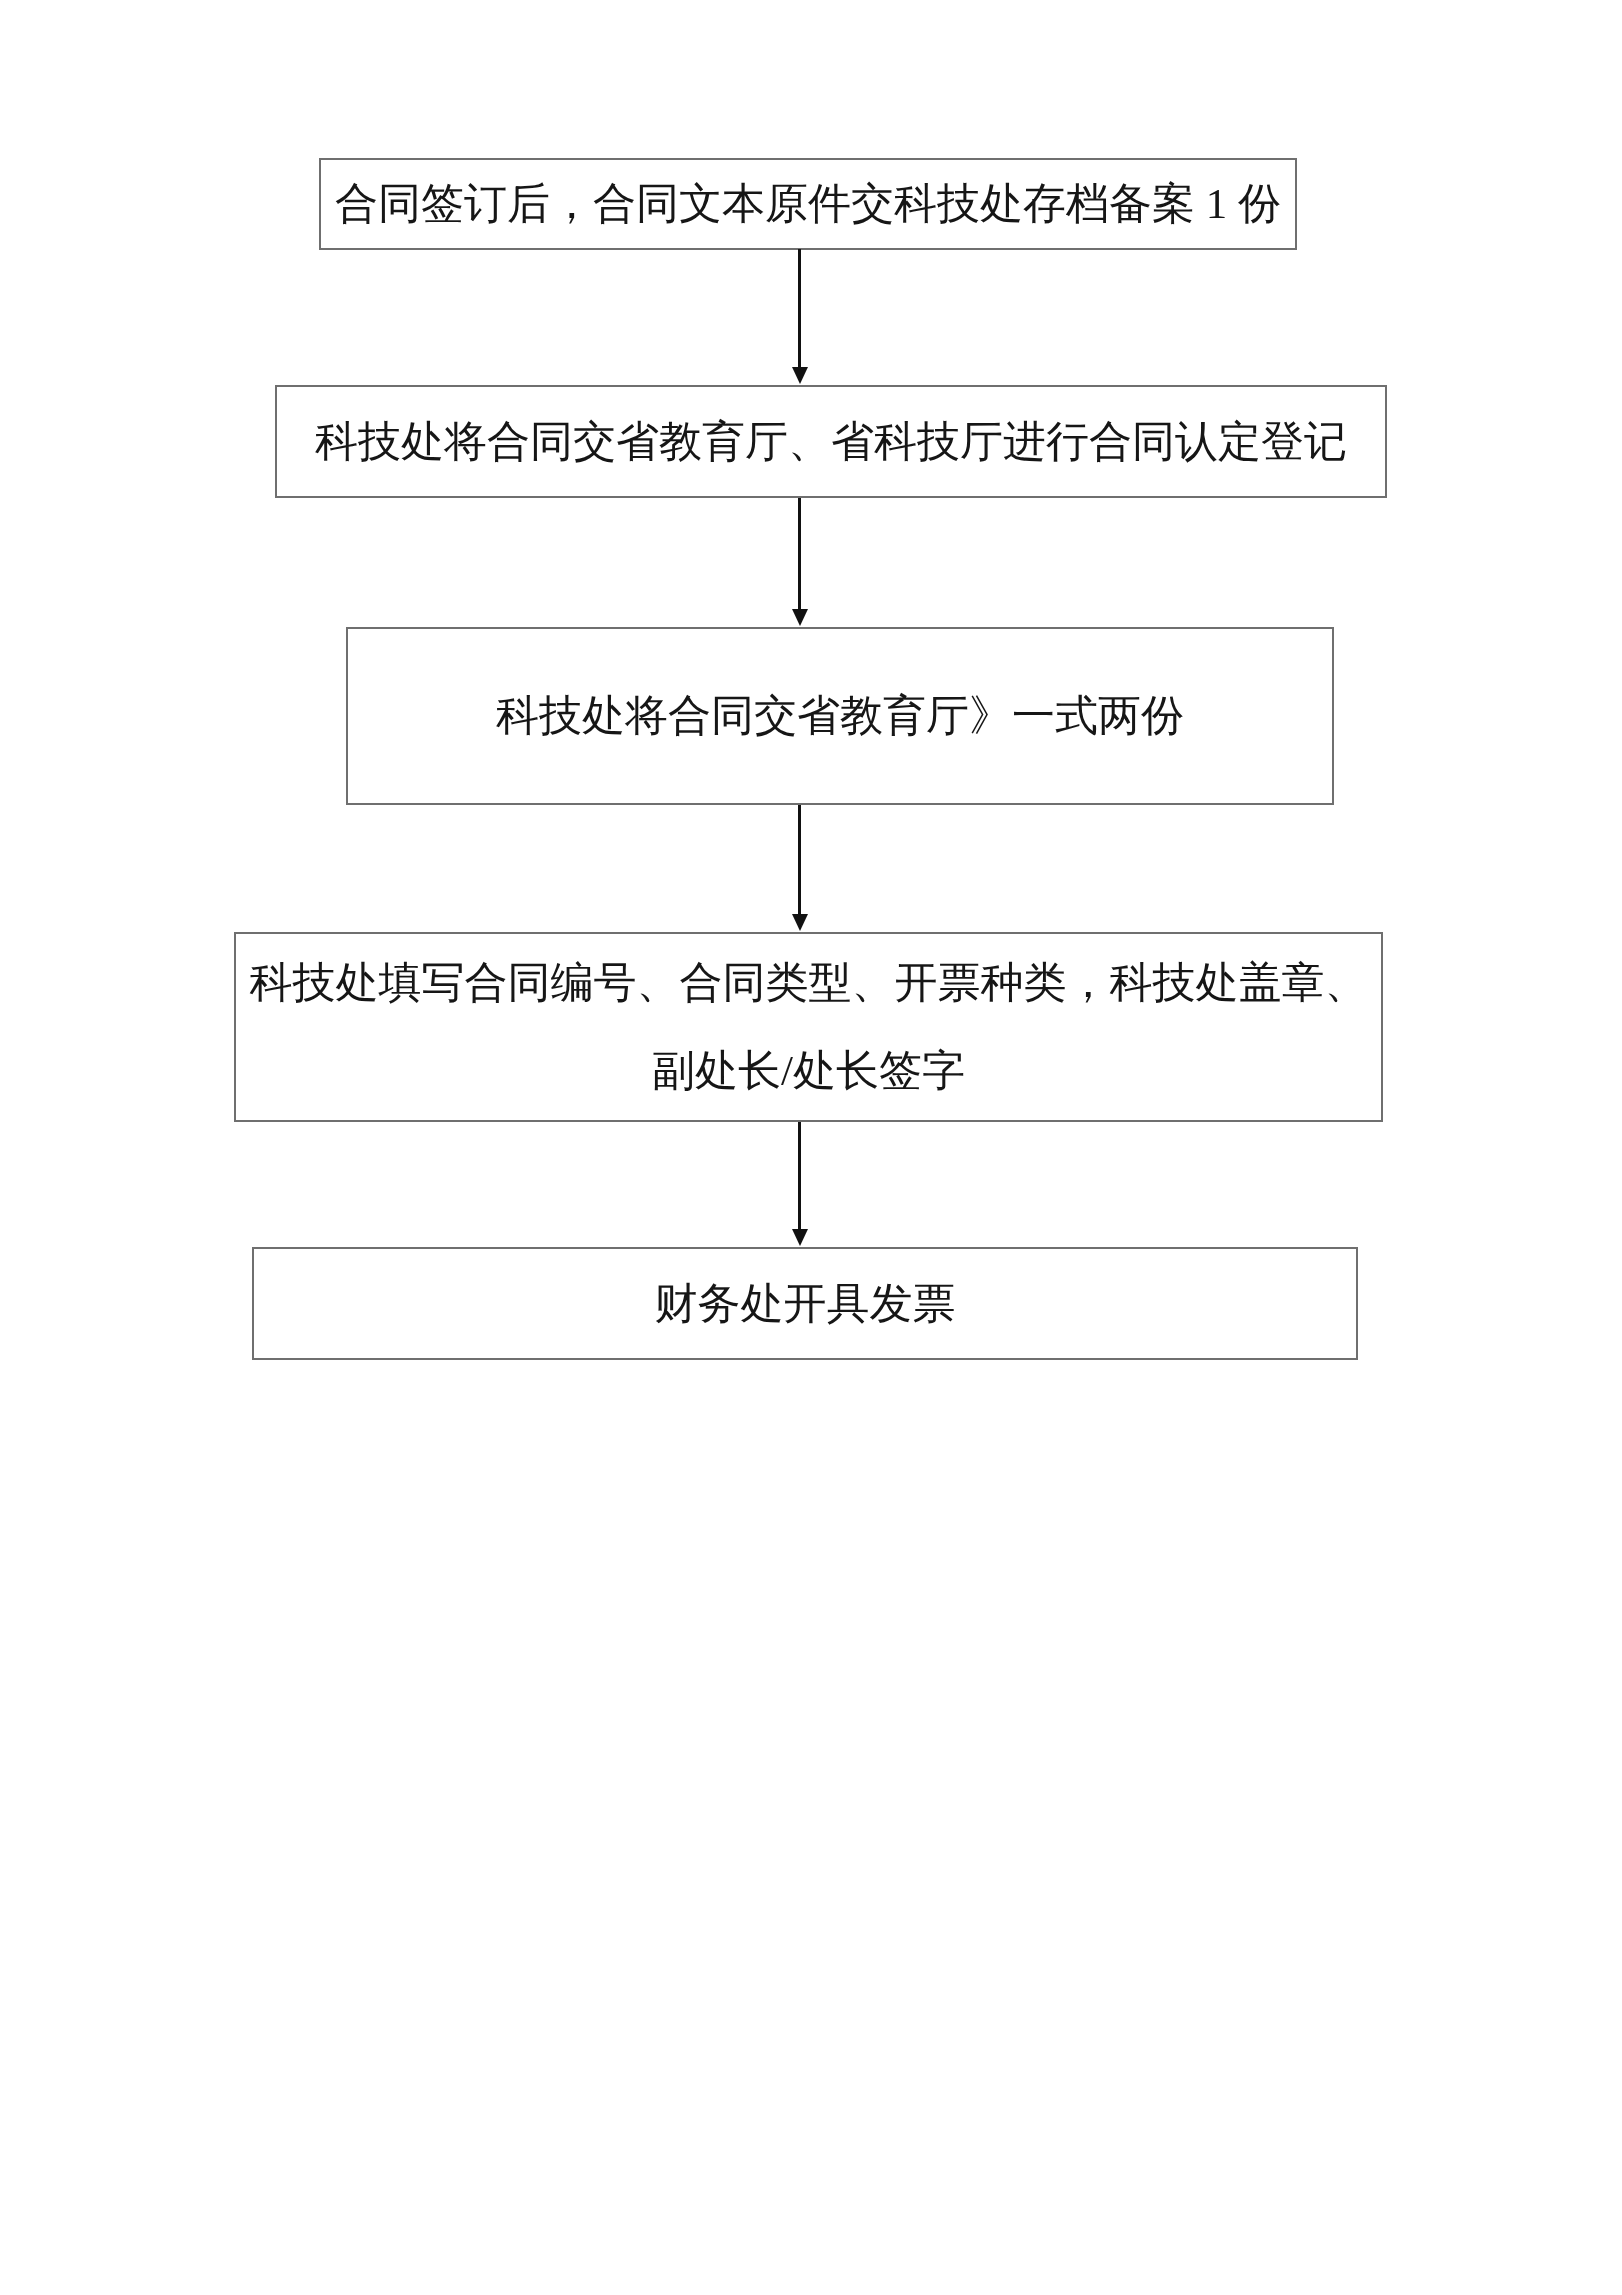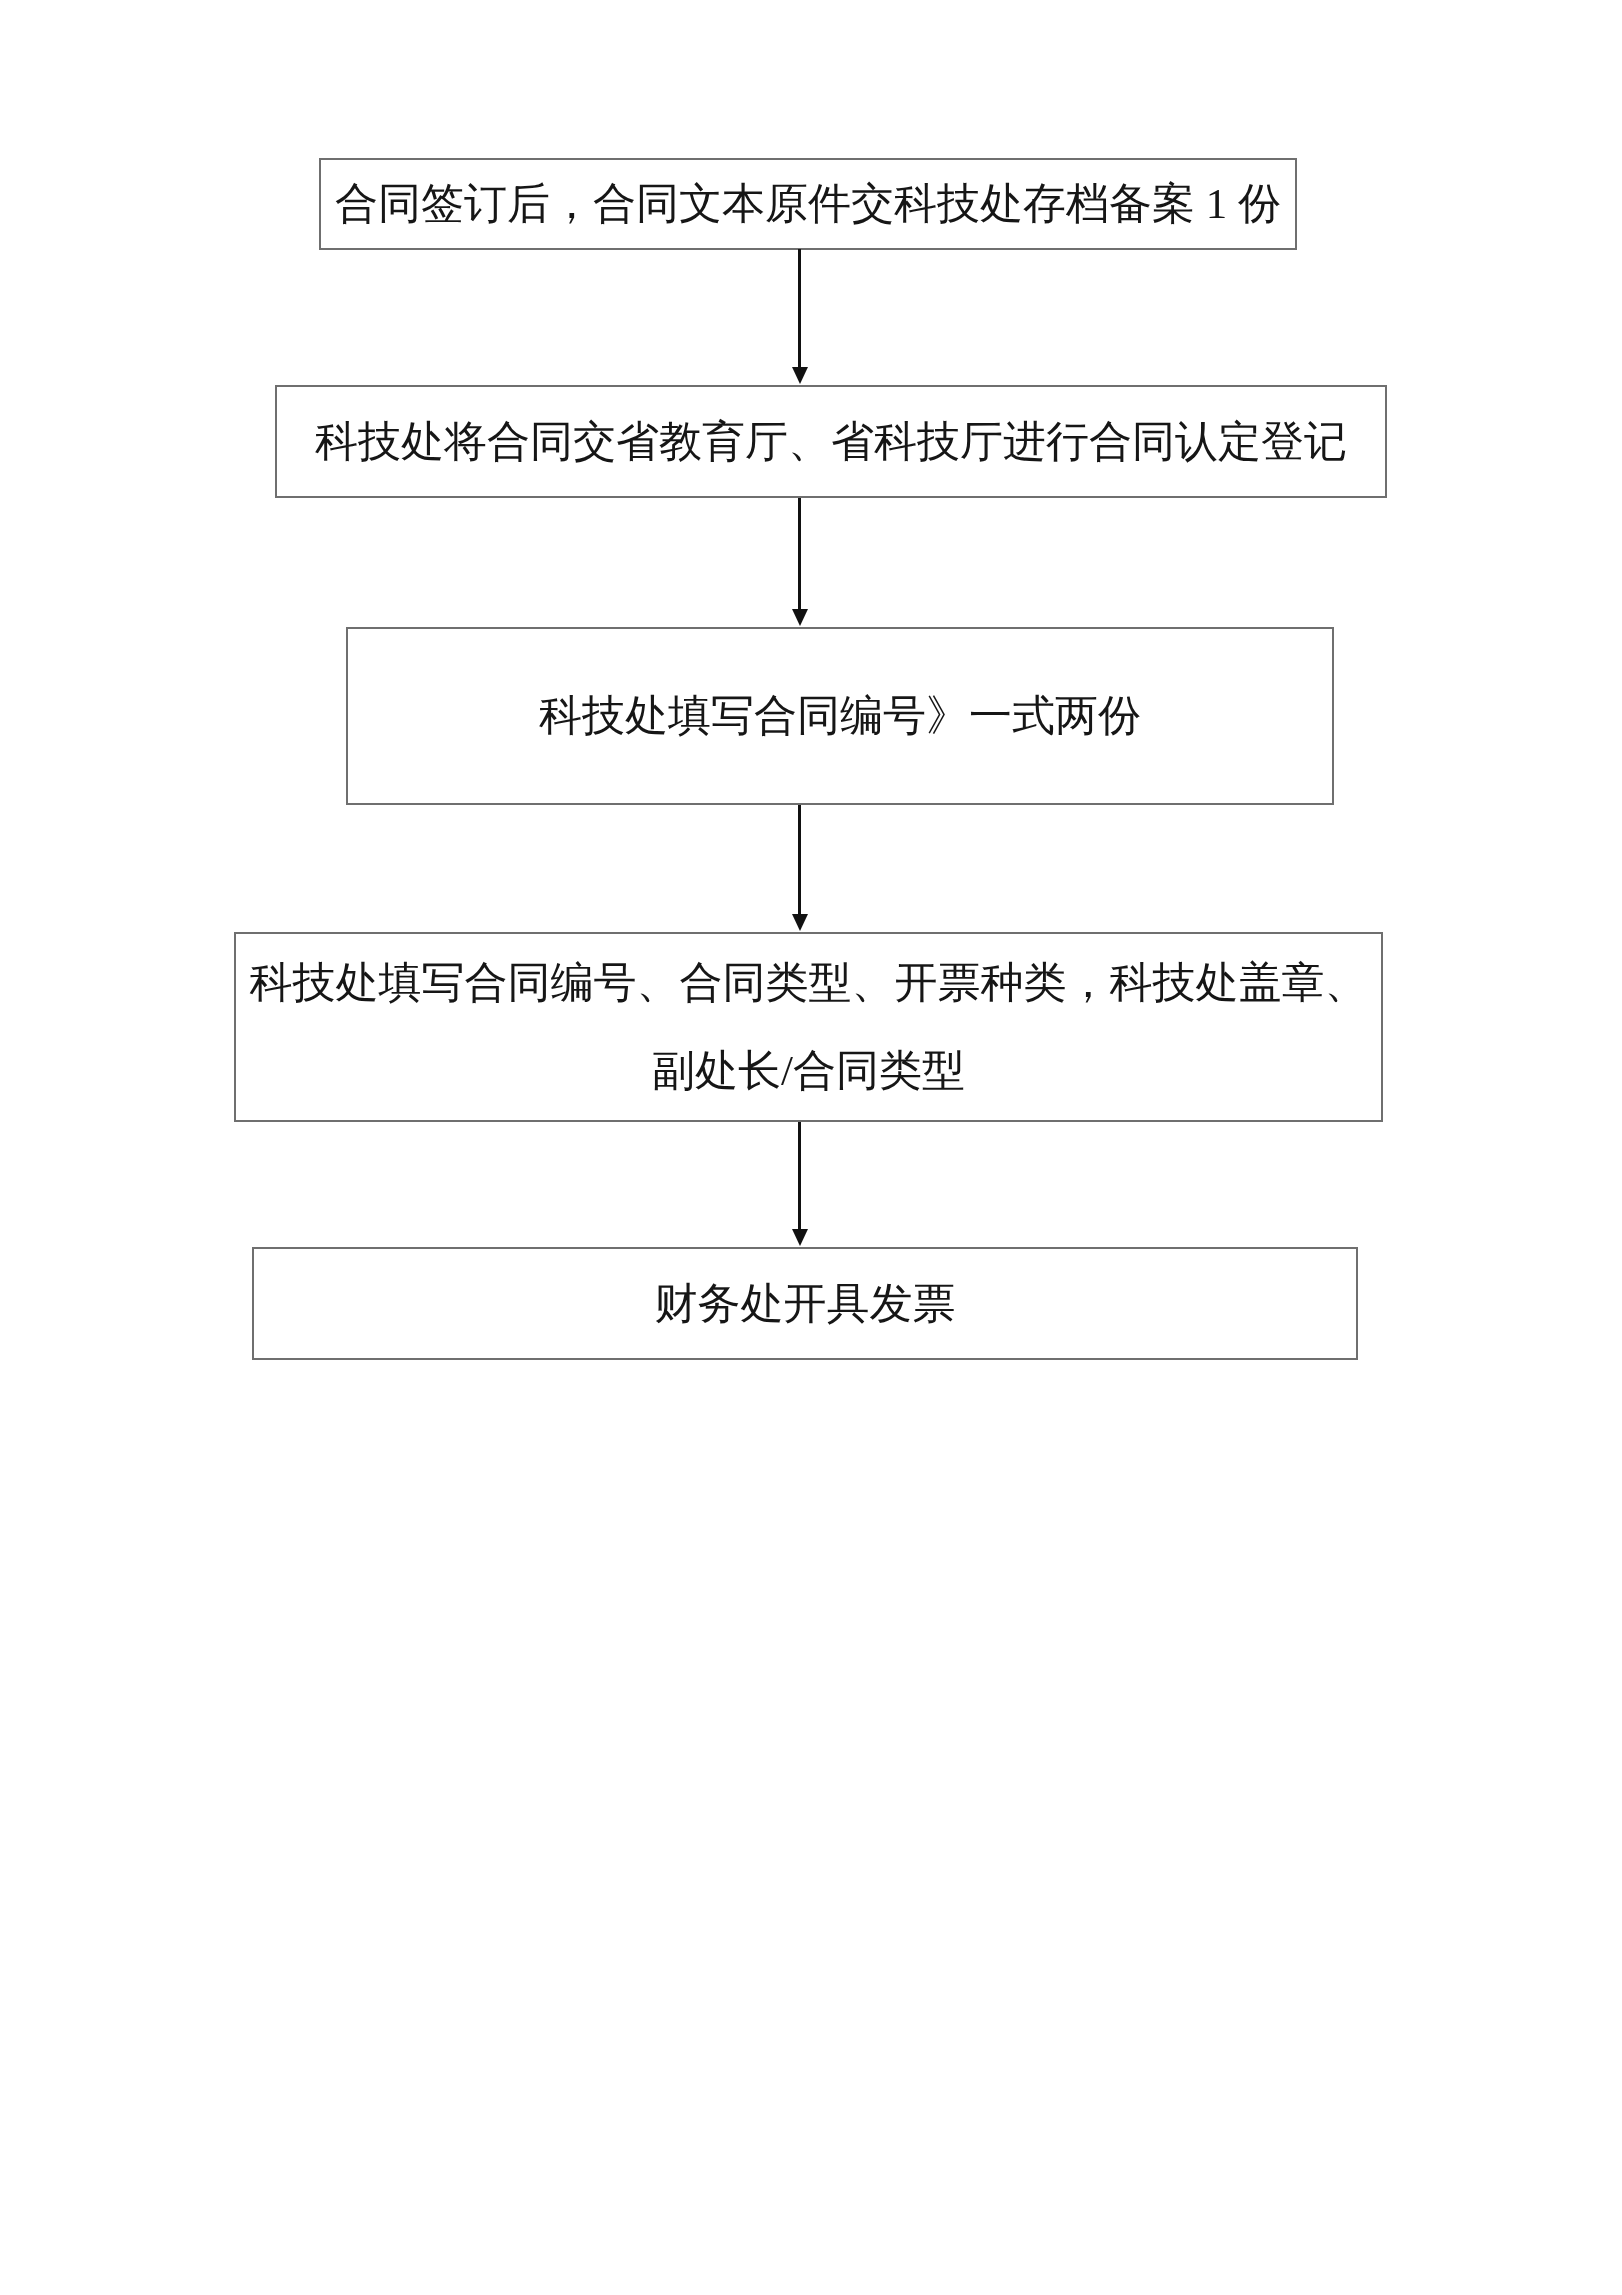--- a/index.html
+++ b/index.html
@@ -81,31 +81,31 @@
   <div class="box" id="b2">
     <div class="ln">科技处将合同交省教育厅、省科技厅进行合同认定登记</div>
   </div>
 
   <div class="arrow" id="a2">
     <div class="shaft"></div>
     <div class="head"></div>
   </div>
 
   <div class="box" id="b3">
-    <div class="ln">科技处填写合同编号》一式两份</div>
+    <div class="ln">科技处将合同交省教育厅》一式两份</div>
   </div>
 
   <div class="arrow" id="a3">
     <div class="shaft"></div>
     <div class="head"></div>
   </div>
 
   <div class="box" id="b4">
     <div class="ln">科技处填写合同编号、合同类型、开票种类，科技处盖章、</div>
-    <div class="ln">副处长/合同类型</div>
+    <div class="ln">副处长/处长签字</div>
   </div>
 
   <div class="arrow" id="a4">
     <div class="shaft"></div>
     <div class="head"></div>
   </div>
 
   <div class="box" id="b5">
     <div class="ln">财务处开具发票</div>
   </div>

